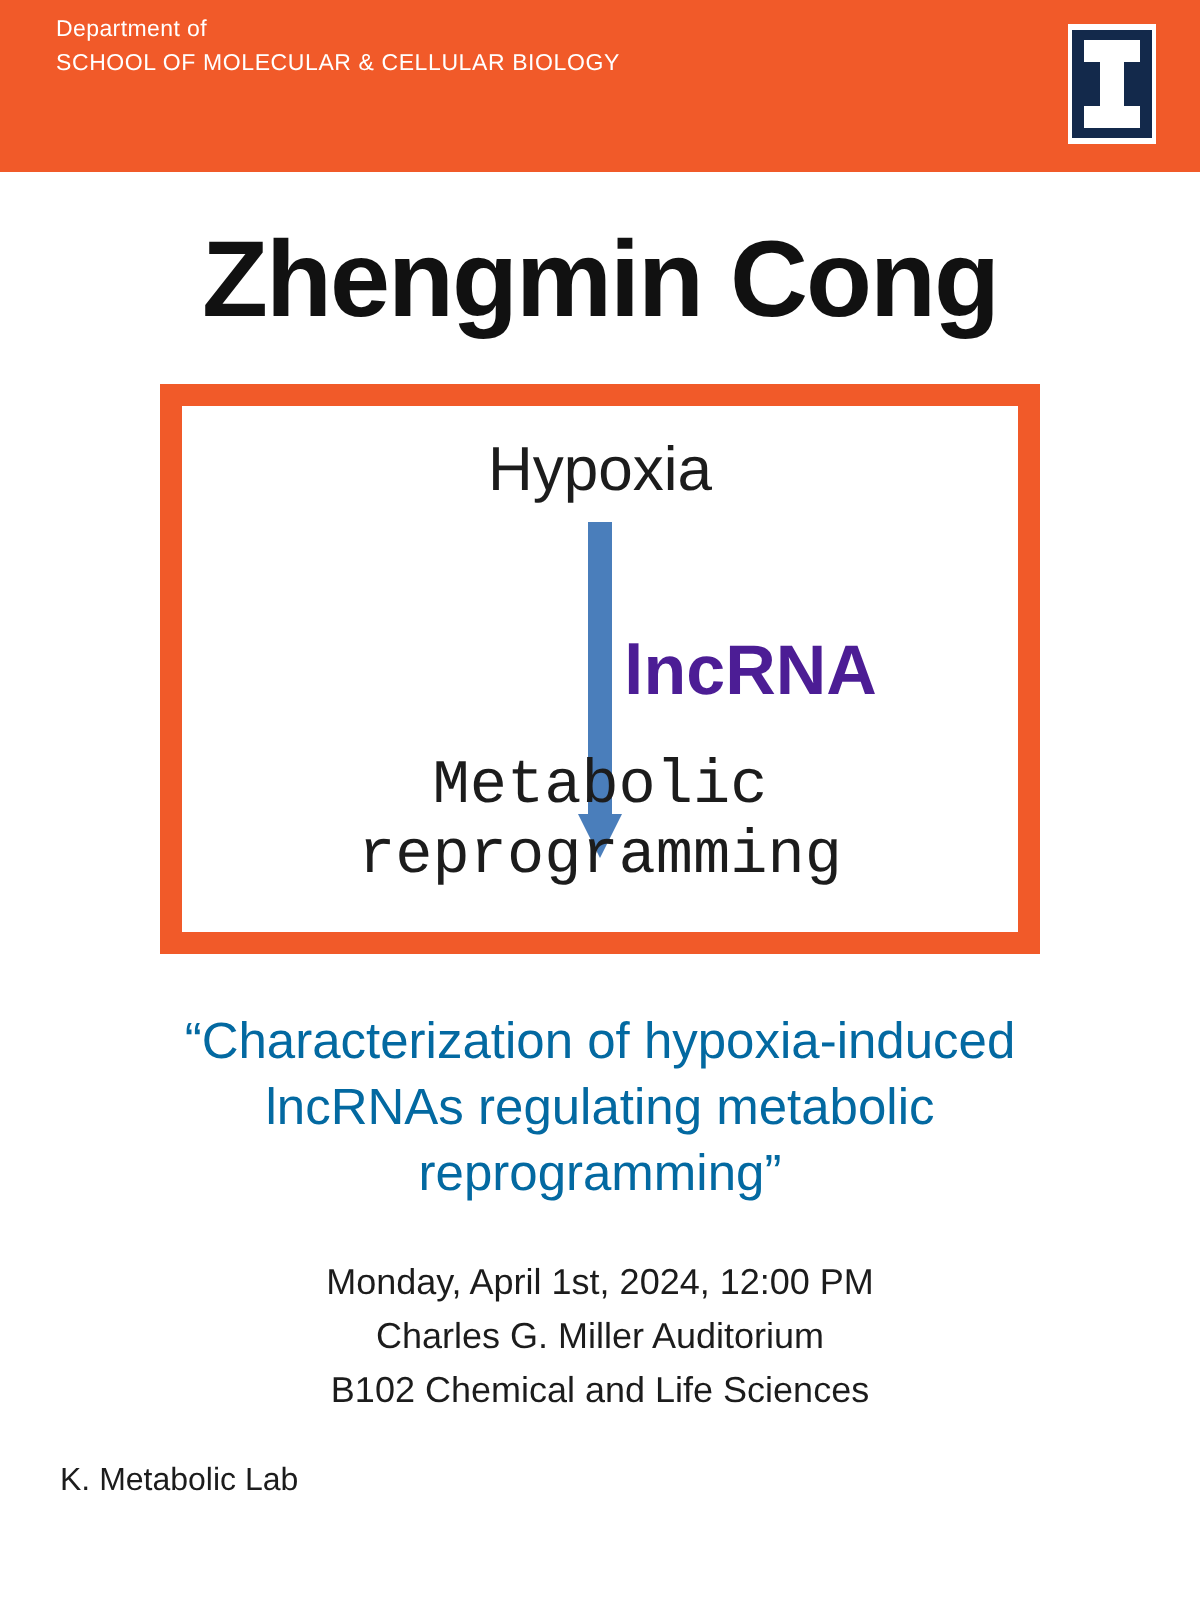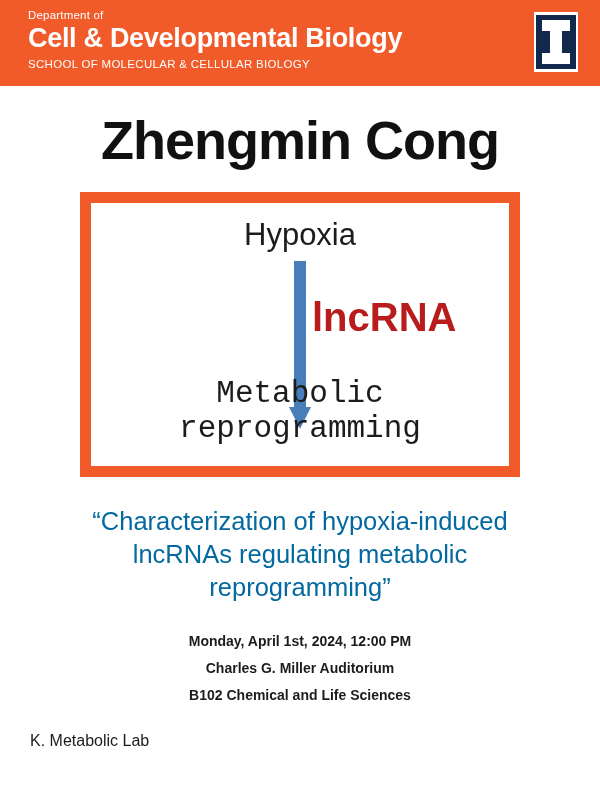--- a/index.html
+++ b/index.html
@@ -97,26 +97,26 @@
     position: absolute;
     top: 14px;
     left: 0;
     right: 0;
     text-align: center;
     font-size: 31px;
     color: #1c1c1c;
   }
   .diagram-mid {
     position: absolute;
-    top: 92px;
+    top: 113px;
     left: 50%;
     margin-left: 12px;
-    font-size: 40px;
+    font-size: 35px;
     font-weight: bold;
-    color: #b91c1c;
+    color: #4c1d95;
     white-space: nowrap;
   }
   .diagram-bottom {
     position: absolute;
     bottom: 20px;
     left: 0;
     right: 0;
     text-align: center;
     font-size: 31px;
     color: #1c1c1c;
@@ -160,42 +160,41 @@
   }
 
   
   .details {
     margin: 24px auto 0 auto;
     width: 520px;
     text-align: center;
     color: #1c1c1c;
   }
   .details div {
-    font-size: 14px;
-    font-weight: bold;
+    font-size: 18px;
+    font-weight: normal;
     line-height: 27px;
   }
 
   
   .lab {
     position: absolute;
     left: 30px;
     top: 732px;
     font-size: 16px;
     color: #1c1c1c;
   }
 </style>
 </head>
 <body>
 
 <div class="poster">
 
   <div class="header">
     <div class="header-dept">Department of</div>
-    <div class="header-unit">Cell &amp; Developmental Biology</div>
     <div class="header-school">SCHOOL OF MOLECULAR &amp; CELLULAR BIOLOGY</div>
 
     <div class="logo">
       <svg width="40" height="54" viewBox="0 0 40 54" aria-hidden="true">
         <rect x="0" y="0" width="40" height="54" fill="#13294b"></rect>
         <path d="M6 5 H34 V16 H26 V38 H34 V49 H6 V38 H14 V16 H6 Z" fill="#ffffff"></path>
       </svg>
     </div>
   </div>
 

